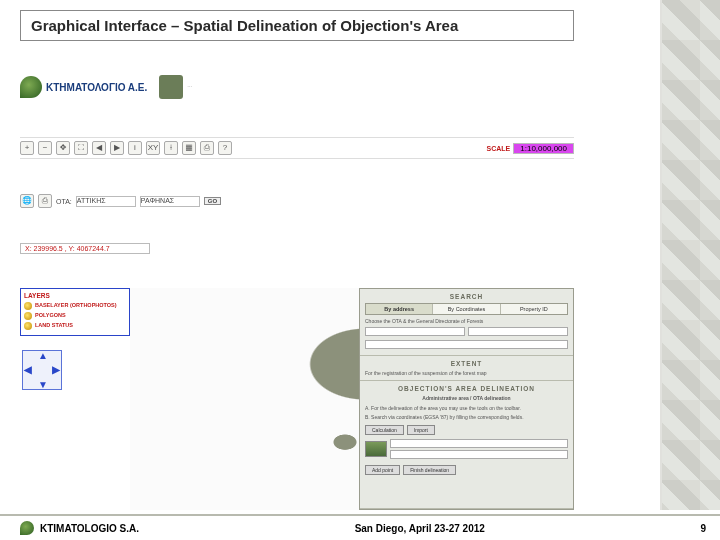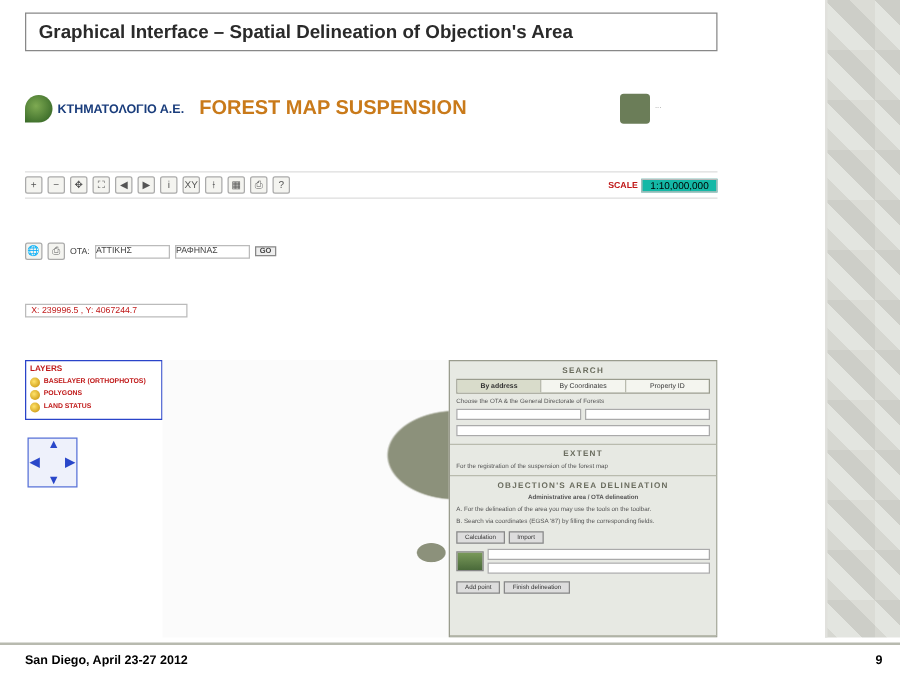--- a/index.html
+++ b/index.html
@@ -53,21 +53,21 @@
   .inst-logo .sq { width:24px; height:24px; background:#6b7d58; border-radius:3px;}
   .inst-logo .txt { font-size:5px; color:#777; line-height:1.1; width:50px;}
   .toolbar {
     display: flex; align-items:center; gap:4px;
     padding: 3px 0;
     border-top:1px solid #ddd; border-bottom:1px solid #ddd;
   }
   .tool-ico { width:14px; height:14px; border:1px solid #aaa; background:#f4f4f0; border-radius:2px; font-size:8px; line-height:12px; text-align:center; color:#555;}
   .scale-wrap { margin-left:auto; display:flex; align-items:center; gap:3px; font-size:7px;}
   .scale-lbl { color:#c01919; font-weight:bold;}
-  .scale-val { border:1px solid #bbb; padding:0 6px; font-size:8px; background:#14b8a6;}
+  .scale-val { border:1px solid #bbb; padding:0 6px; font-size:8px; background:#d946ef;}
   .search-row { display:flex; align-items:center; gap:4px; padding:3px 0; font-size:7px; color:#444;}
   .field { border:1px solid #bbb; background:#fff; height:11px; }
   .go-btn { font-size:6px; border:1px solid #888; padding:0 3px; background:#eee; font-weight:bold;}
   .coords { border:1px solid #bbb; font-size:7px; color:#c01919; padding:1px 4px; width:130px;}
   .main {
     flex:1; display:flex; gap:0; position:relative; margin-top:2px;
   }
   .side {
     width:110px; display:flex; flex-direction:column; gap:4px;
   }
@@ -136,21 +136,20 @@
 
   <div class="title-box">Graphical Interface – Spatial Delineation of Objection's Area</div>
 
   <div class="app">
 
     <div class="app-header">
       <div class="logo">
         <span class="glyph"></span>
         <span>ΚΤΗΜΑΤΟΛΟΓΙΟ Α.Ε.</span>
       </div>
-      <div class="app-title">FOREST MAP SUSPENSION</div>
       <div class="inst-logo">
         <div class="sq"></div>
         <div class="txt">···</div>
       </div>
     </div>
 
     <div class="toolbar">
       <span class="tool-ico">+</span>
       <span class="tool-ico">−</span>
       <span class="tool-ico">✥</span>
@@ -253,15 +252,19 @@
             </div>
           </div>
         </div>
       </div>
 
     </div>
   </div>
 </div>
 
 <div class="footer">
+  <div class="footer-left">
+    <span class="footer-logo"></span>
+    <span>KTIMATOLOGIO S.A.</span>
+  </div>
   <span>San Diego, April 23-27 2012</span>
   <span>9</span>
 </div>
 
 </body></html>

